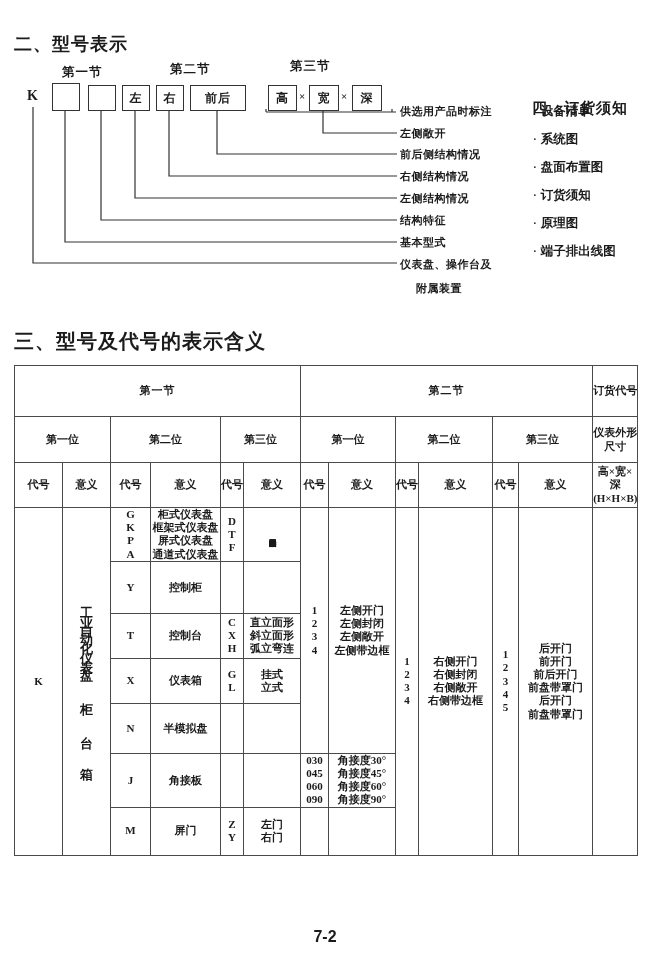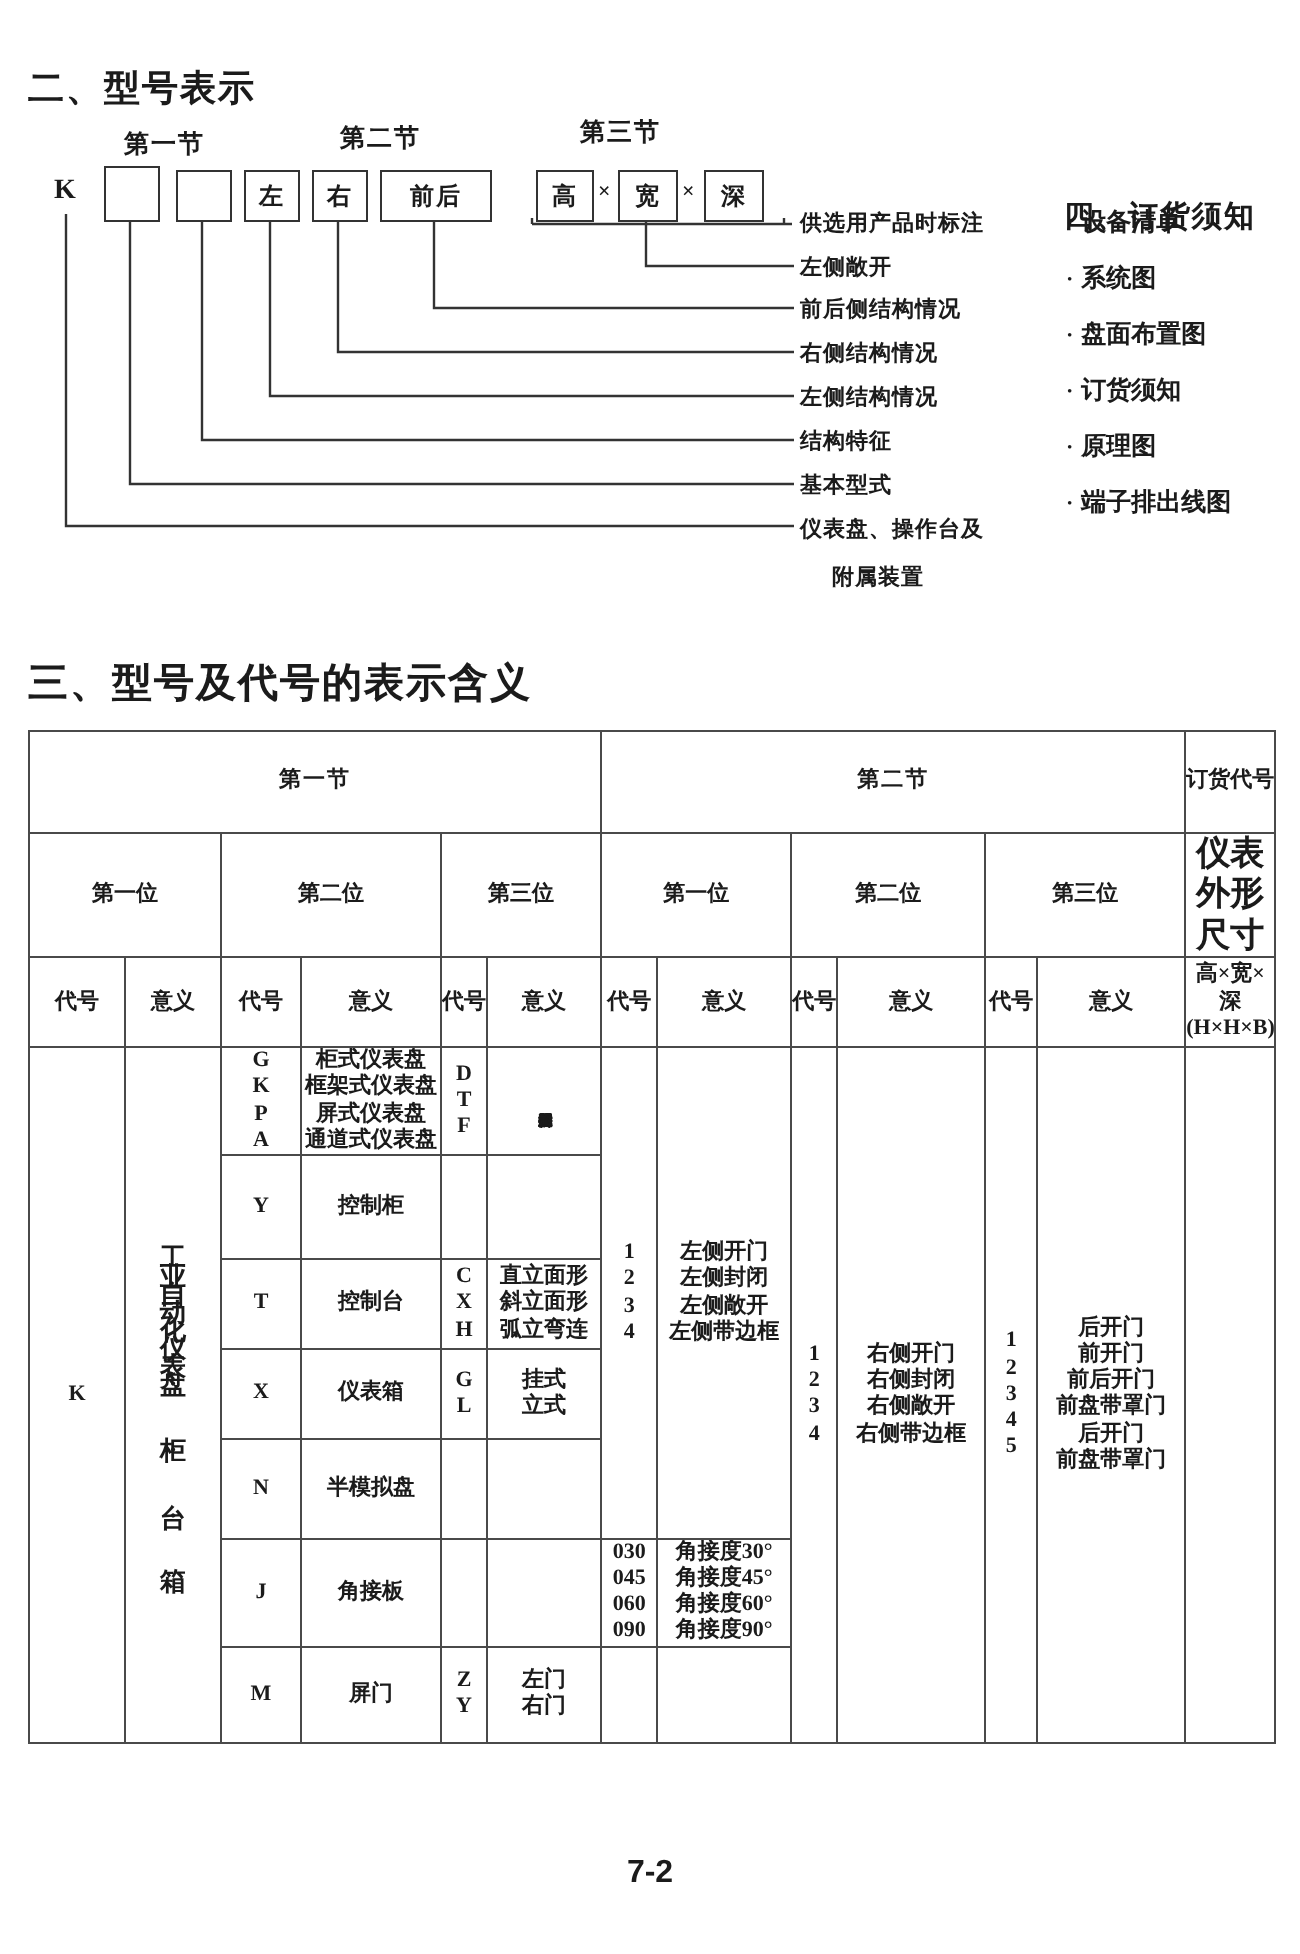--- a/index.html
+++ b/index.html
@@ -114,21 +114,21 @@
     <td colspan="6" class="hd">第二节</td>
     <td class="hd2">订货代号</td>
   </tr>
   <tr style="height:46px">
     <td colspan="2" class="hd2">第一位</td>
     <td colspan="2" class="hd2">第二位</td>
     <td colspan="2" class="hd2">第三位</td>
     <td colspan="2" class="hd2">第一位</td>
     <td colspan="2" class="hd2">第二位</td>
     <td colspan="2" class="hd2">第三位</td>
-    <td class="hd2" style="font-size:17px">仪表外形尺寸</td>
+    <td class="hd2" style="font-size:11px">仪表外形尺寸</td>
   </tr>
   <tr style="height:45px">
     <td class="hd2">代号</td>
     <td class="hd2">意义</td>
     <td class="hd2">代号</td>
     <td class="hd2">意义</td>
     <td class="hd2">代号</td>
     <td class="hd2">意义</td>
     <td class="hd2">代号</td>
     <td class="hd2">意义</td>

